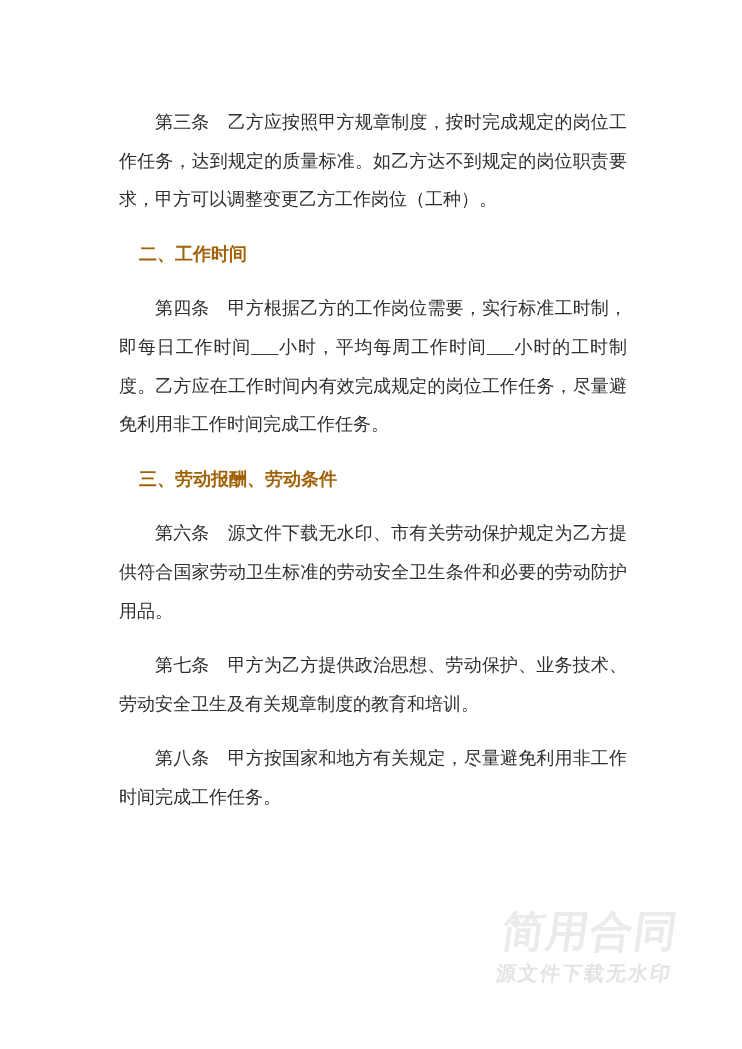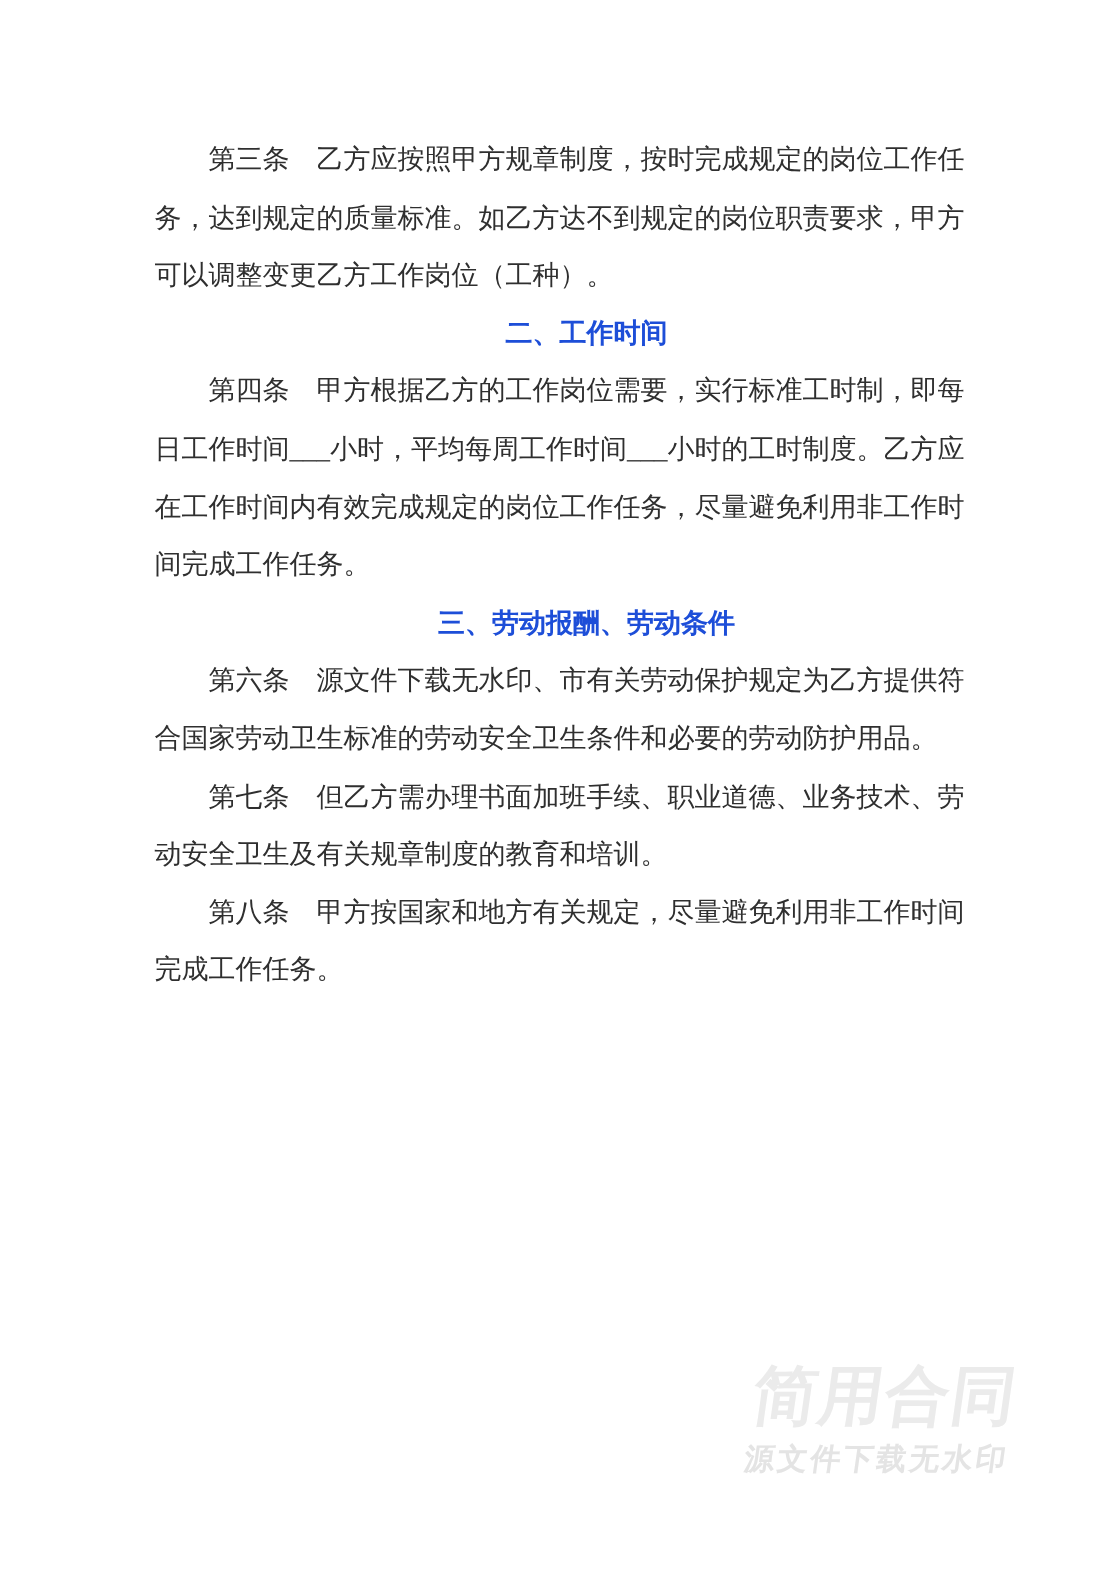--- a/index.html
+++ b/index.html
@@ -14,35 +14,35 @@
     overflow: hidden;
     font-family: "Liberation Serif", "DejaVu Serif", serif;
   }
   .doc {
     position: absolute;
     left: 103px;
     top: 87px;
     width: 540px;
   }
   .para {
-    margin: 0;
+    margin: 16px;
     font-size: 18px;
     line-height: 38.6px;
     color: #2f2f2f;
     text-align: justify;
     text-indent: 2em;
     word-break: break-all;
     font-weight: normal;
   }
   .heading {
     margin: 0;
     font-size: 18px;
     line-height: 38.6px;
-    color: #1d4ed8;
-    text-align: center;
+    color: #a16207;
+    text-align: left;
     text-indent: 2em;
     font-weight: bold;
     font-family: "Liberation Sans", "DejaVu Sans", sans-serif;
   }
   .watermark {
     position: absolute;
     left: 500px;
     top: 910px;
     transform: skewX(-8deg);
     font-family: "Liberation Sans", "DejaVu Sans", sans-serif;
@@ -67,20 +67,20 @@
 </style>
 </head>
 <body>
 
 <div class="doc">
   <p class="para">第三条　乙方应按照甲方规章制度，按时完成规定的岗位工作任务，达到规定的质量标准。如乙方达不到规定的岗位职责要求，甲方可以调整变更乙方工作岗位（工种）。</p>
   <h2 class="heading">二、工作时间</h2>
   <p class="para">第四条　甲方根据乙方的工作岗位需要，实行标准工时制，即每日工作时间___小时，平均每周工作时间___小时的工时制度。乙方应在工作时间内有效完成规定的岗位工作任务，尽量避免利用非工作时间完成工作任务。</p>
   <h2 class="heading">三、劳动报酬、劳动条件</h2>
   <p class="para">第六条　源文件下载无水印、市有关劳动保护规定为乙方提供符合国家劳动卫生标准的劳动安全卫生条件和必要的劳动防护用品。</p>
-  <p class="para">第七条　但乙方需办理书面加班手续、职业道德、业务技术、劳动安全卫生及有关规章制度的教育和培训。</p>
+  <p class="para">第七条　甲方为乙方提供政治思想、劳动保护、业务技术、劳动安全卫生及有关规章制度的教育和培训。</p>
   <p class="para">第八条　甲方按国家和地方有关规定，尽量避免利用非工作时间完成工作任务。</p>
 </div>
 
 <div class="watermark">
   <div class="wm-title">简用合同</div>
   <div class="wm-sub">源文件下载无水印</div>
 </div>
 
 </body></html>

